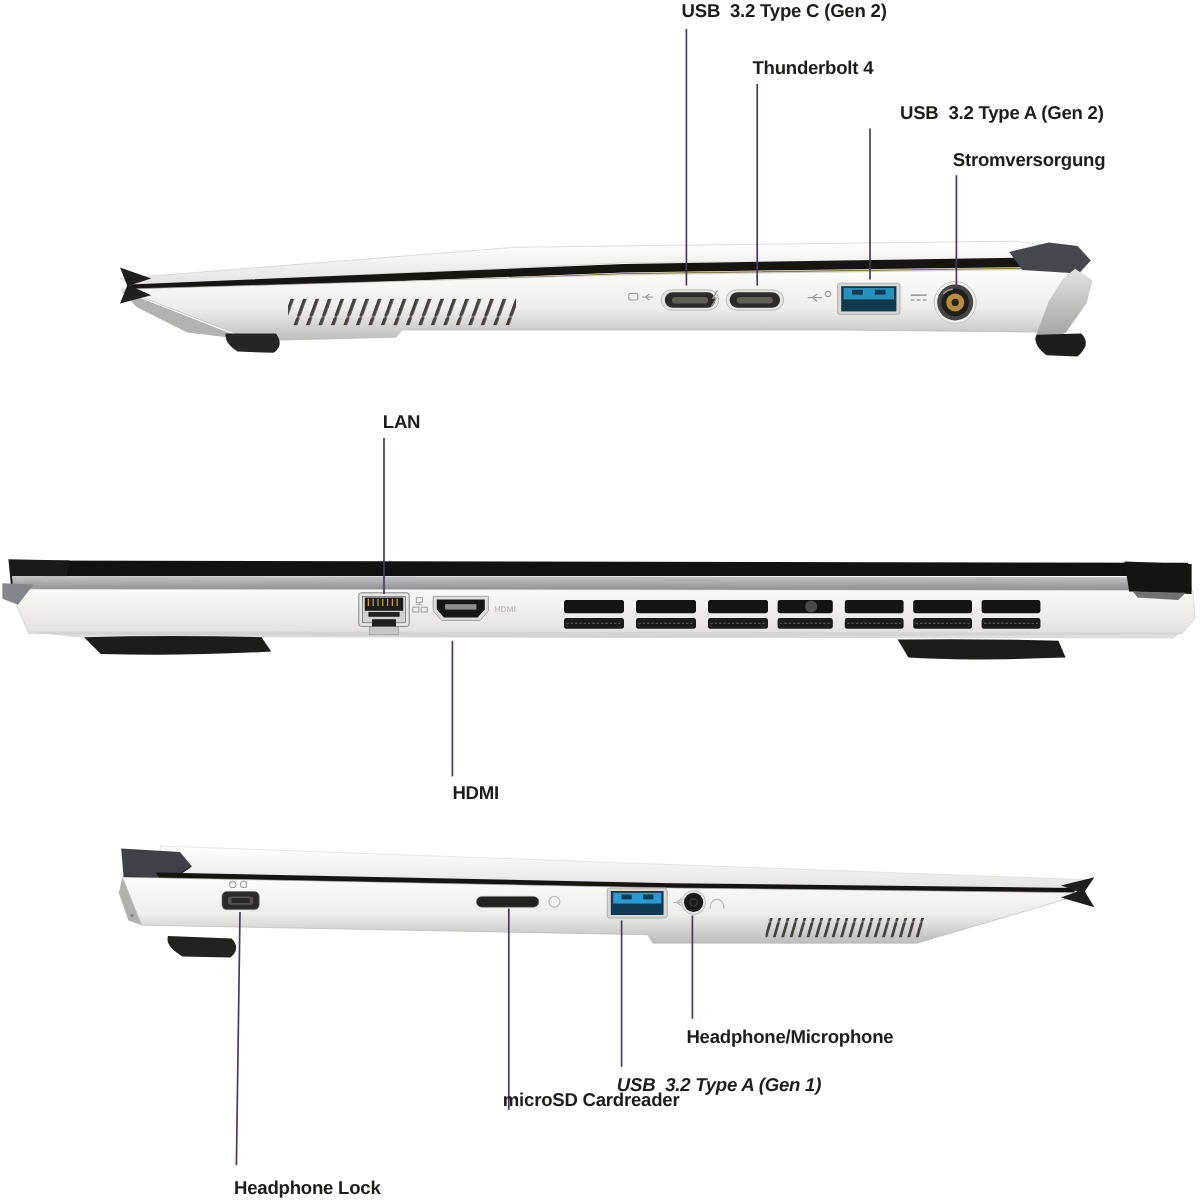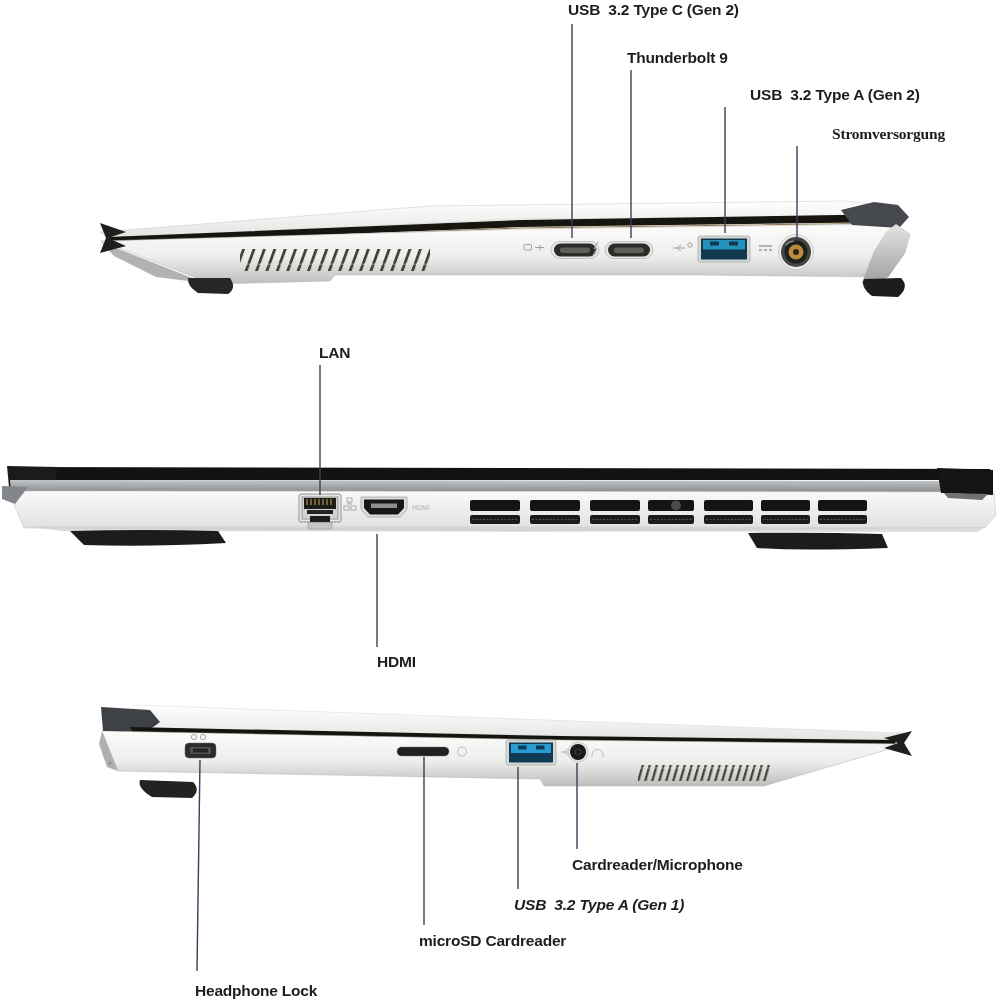--- a/index.html
+++ b/index.html
@@ -229,22 +229,22 @@
     <line x1="320" y1="365" x2="320" y2="495"></line>
     <line x1="377" y1="534" x2="377" y2="647"></line>
     <line x1="200" y1="760" x2="197" y2="971"></line>
     <line x1="424" y1="757" x2="424" y2="925"></line>
     <line x1="518" y1="767" x2="518" y2="889"></line>
     <line x1="577" y1="763" x2="577" y2="849"></line>
   </g>
 </svg>
 
   <div class="port-label" style="left:568px;top:1px;">USB  3.2 Type C (Gen 2)</div>
-  <div class="port-label" style="left:627px;top:49px;">Thunderbolt 9</div>
+  <div class="port-label" style="left:627px;top:49px;">Thunderbolt 4</div>
   <div class="port-label" style="left:750px;top:86px;">USB  3.2 Type A (Gen 2)</div>
-  <div class="port-label" style="left:832px;top:125px;font-family:Liberation Serif, serif;">Stromversorgung</div>
+  <div class="port-label" style="left:794px;top:125px;">Stromversorgung</div>
   <div class="port-label" style="left:319px;top:344px;">LAN</div>
   <div class="port-label" style="left:377px;top:653px;">HDMI</div>
-  <div class="port-label" style="left:572px;top:856px;">Cardreader/Microphone</div>
+  <div class="port-label" style="left:572px;top:856px;">Headphone/Microphone</div>
   <div class="port-label" style="left:514px;top:896px;font-style:italic;">USB  3.2 Type A (Gen 1)</div>
-  <div class="port-label" style="left:419px;top:932px;">microSD Cardreader</div>
+  <div class="port-label" style="left:419px;top:909px;">microSD Cardreader</div>
   <div class="port-label" style="left:195px;top:982px;">Headphone Lock</div>
 </div>
 
 </body></html>

